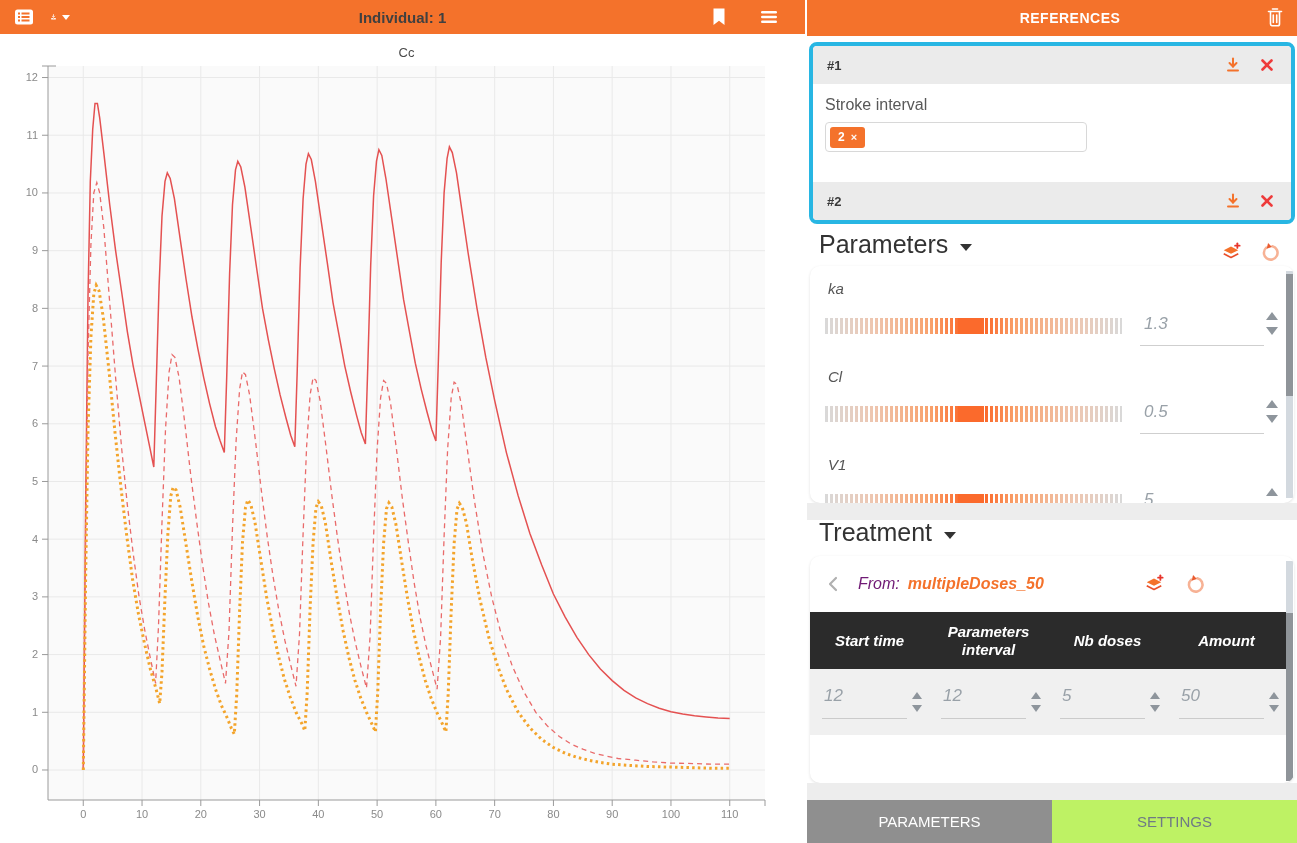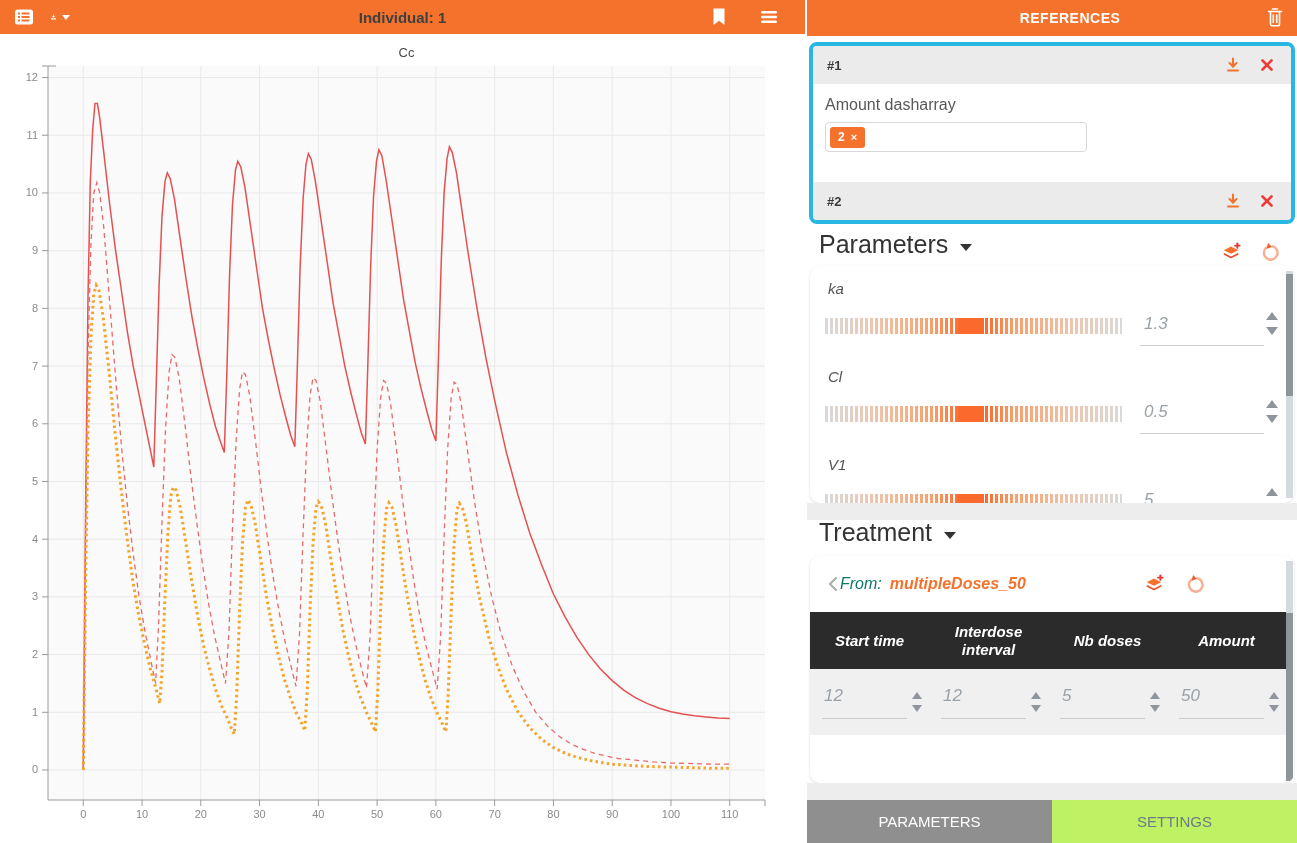--- a/index.html
+++ b/index.html
@@ -72,21 +72,21 @@
            border-bottom:8px solid #8e959c; }
   .sp-down { width:0; height:0; border-left:6px solid transparent; border-right:6px solid transparent;
              border-top:8px solid #8e959c; }
 
   .v-scroll { position:absolute; right:1px; top:5px; bottom:5px; width:7px; background:#d3d9df; }
   .v-thumb { position:absolute; left:0; width:7px; background:#8f9499; }
 
   
   .from-row { position:absolute; left:0; top:0; right:0; height:56px; display:flex; align-items:center;
               padding:0 16px; }
-  .from-label { color:#0f766e; font-size:16px; }
+  .from-label { color:#701a75; font-size:16px; margin-left:18px; }
   .from-value { color:#f4722b; font-size:16px; font-weight:bold; margin-left:8px; }
   .from-icons { margin-left:auto; margin-right:72px; display:flex; align-items:center; gap:22px; }
   .treat-header { position:absolute; left:0; top:56px; right:8px; height:57px; background:#2b2b2b;
                   display:flex; }
   .treat-header .hcell { flex:1; color:#fff; font-weight:bold; font-size:15px; line-height:18px;
                          display:flex; align-items:center; justify-content:center; text-align:center;
                          padding:0 10px; }
   .treat-values { position:absolute; left:0; top:113px; right:8px; height:66px; background:#f0f0f0;
                   display:flex; }
   .treat-values .vcell { flex:1; display:flex; align-items:center; padding:0 7px 0 12px; }
@@ -276,21 +276,21 @@
             <svg width="16" height="16" viewBox="0 0 16 16">
                 <g stroke="#ee3b3b" stroke-width="2.6" stroke-linecap="round">
                   <path d="M3.5 3.5l9 9"></path>
                   <path d="M12.5 3.5l-9 9"></path>
                 </g>
               </svg>
           </span>
         </span>
       </div>
       <div class="ref-body">
-        <div class="ref-field-label">Amount dasharray</div>
+        <div class="ref-field-label">Stroke interval</div>
         <div class="tag-input">
           <span class="tag">
             <span>2</span>
             <span class="tag-x">×</span>
           </span>
         </div>
       </div>
       <div class="ref-row">
         <span class="ref-id">#2</span>
         <span class="icons">
@@ -410,21 +410,21 @@
             <svg width="24" height="24" viewBox="0 0 22 22">
                 <path d="M5.8 6.2 A7.5 7.5 0 1 0 12.5 4.6" fill="none" stroke="#f7b295" stroke-width="2.8" stroke-linecap="round"></path>
                 <path d="M7.8 1.2 L6.2 7.4 12 5.6 z" fill="#ea5b2f"></path>
               </svg>
           </span>
         </span>
       </div>
 
       <div class="treat-header">
         <span class="hcell">Start time</span>
-        <span class="hcell">Interdose interval</span>
+        <span class="hcell">Parameters interval</span>
         <span class="hcell">Nb doses</span>
         <span class="hcell">Amount</span>
       </div>
 
       <div class="treat-values">
         <span class="vcell">
           <span class="cell-field">12</span>
           <span class="cell-spinner">
               <span class="sp-up"></span>
               <span class="sp-down"></span>

